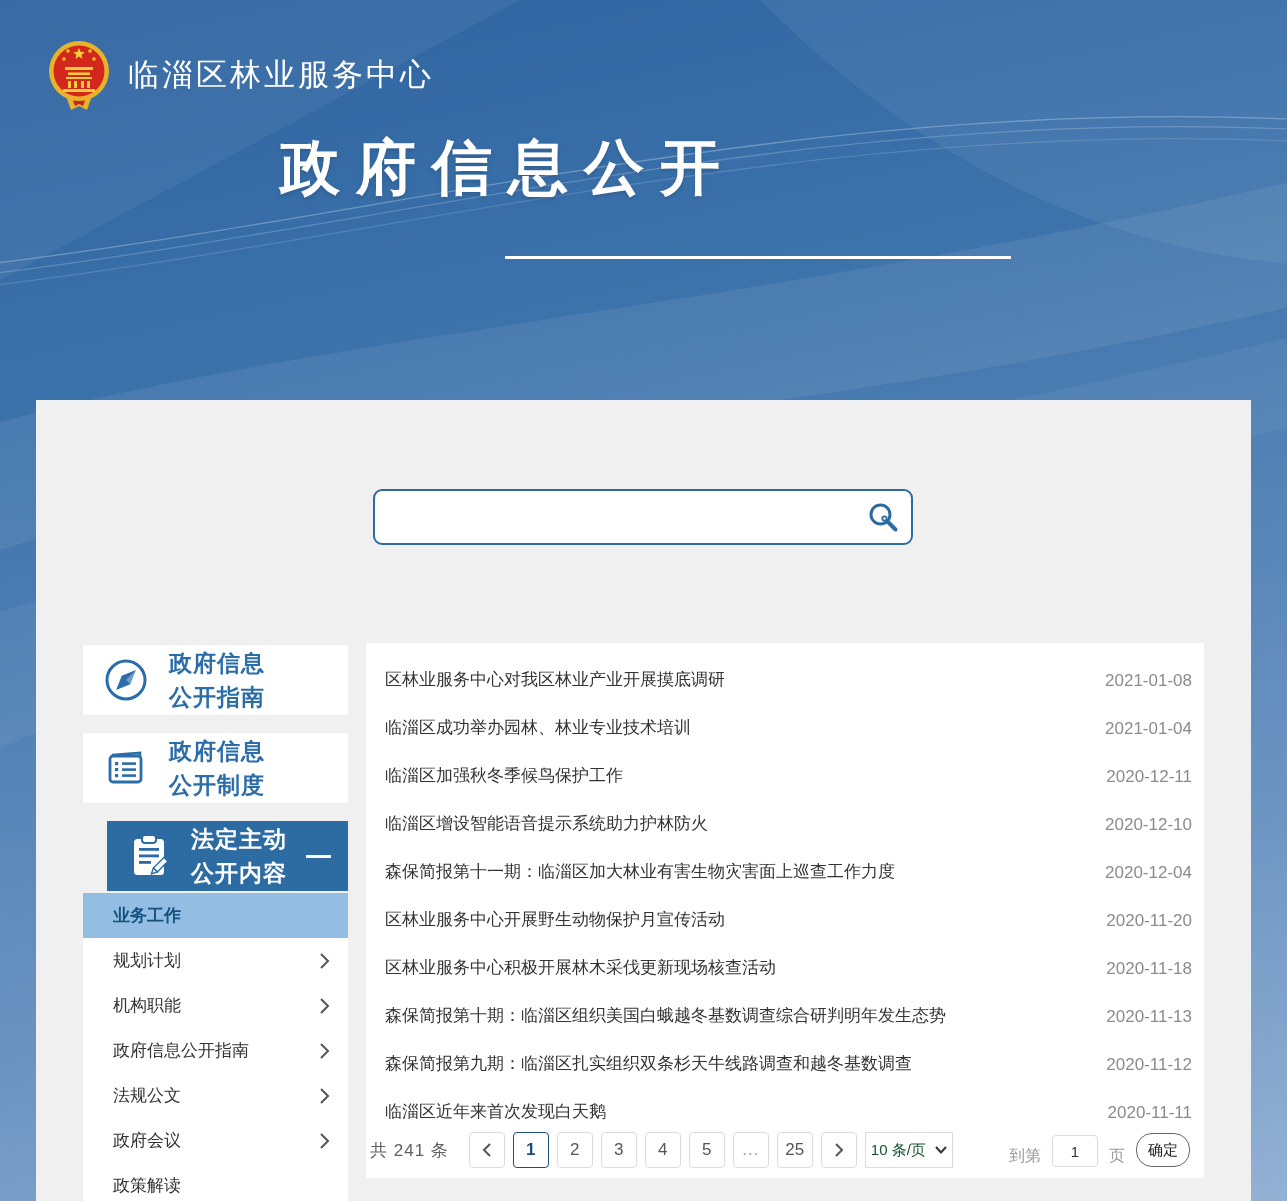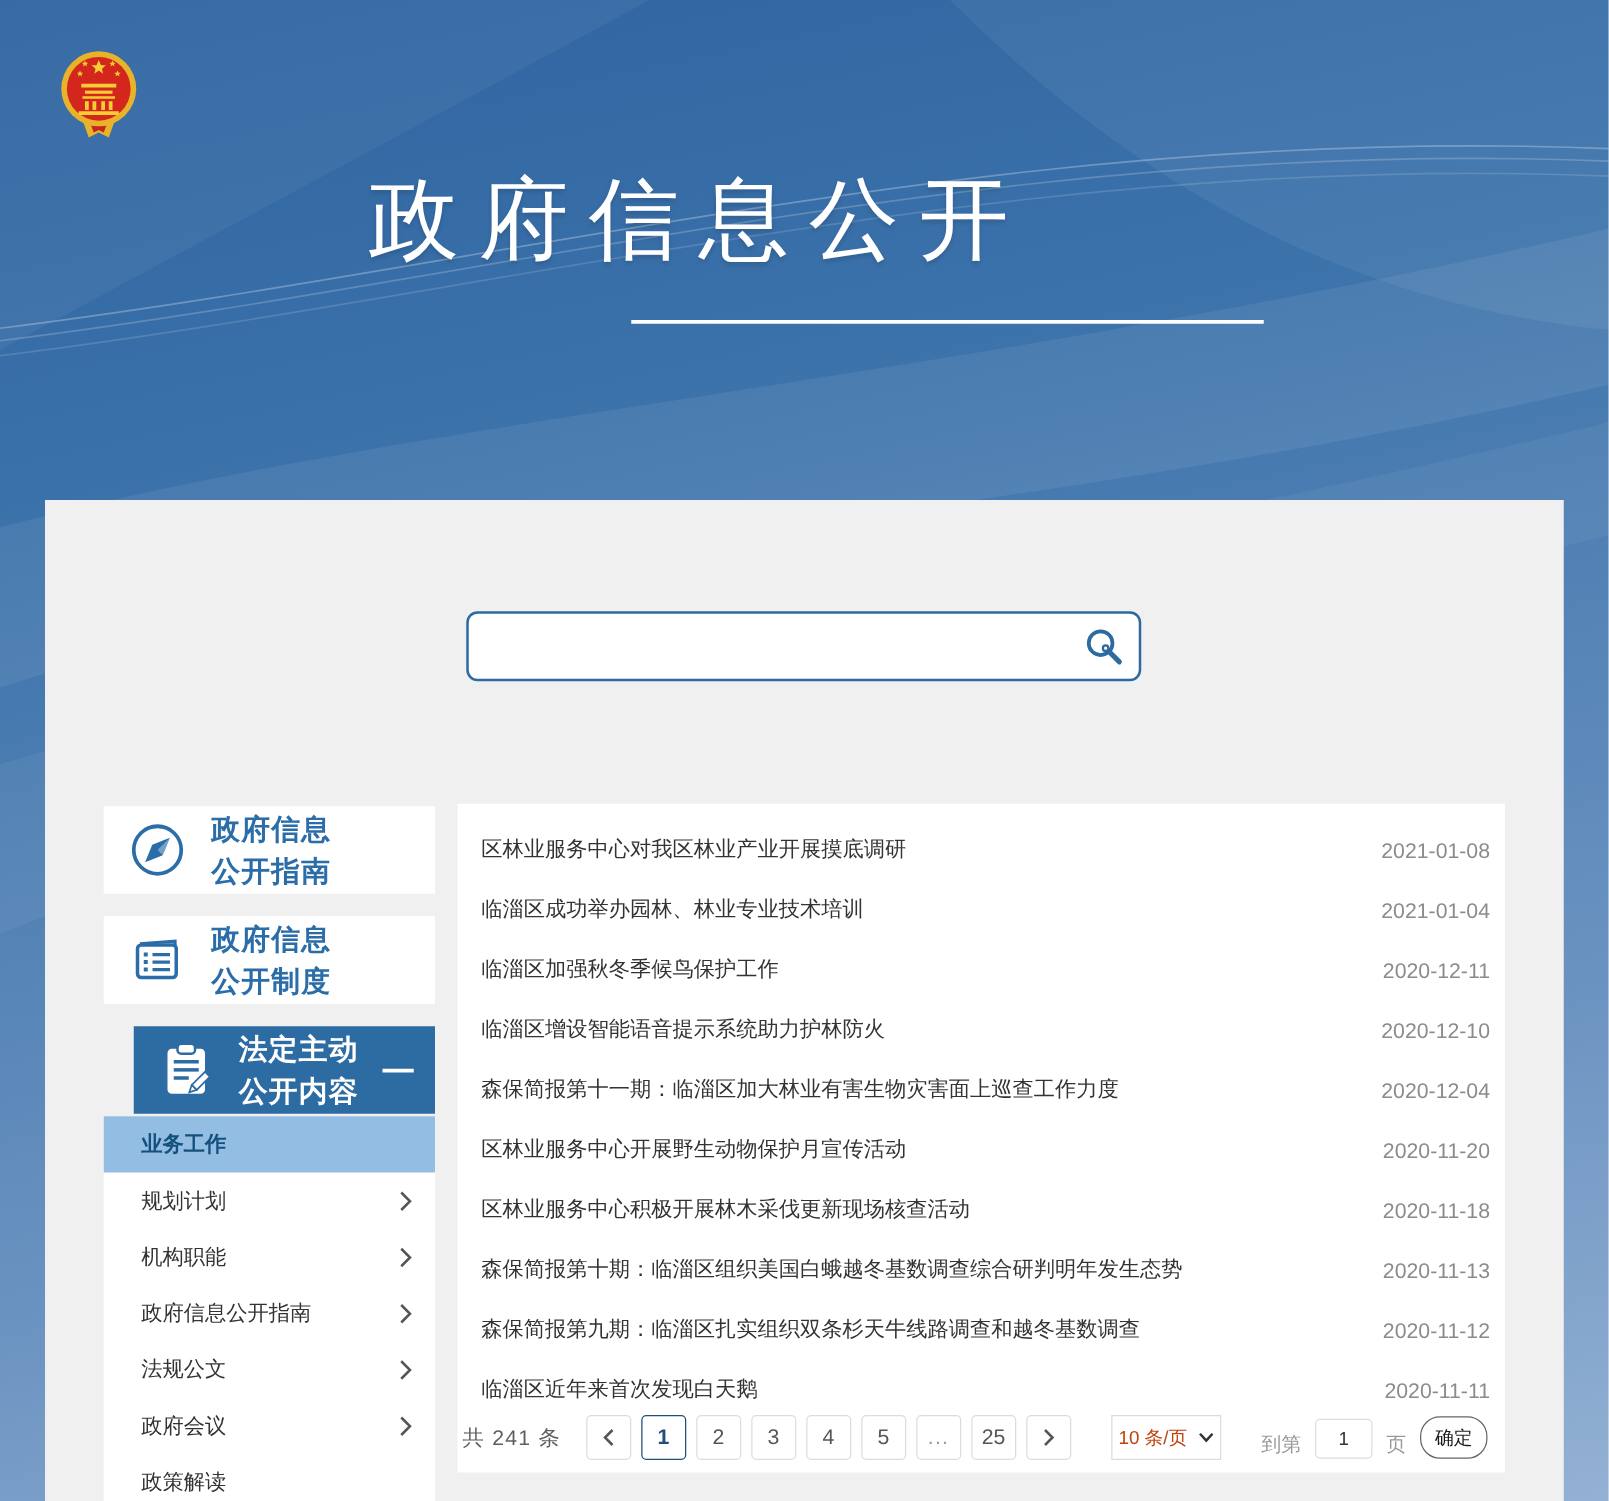--- a/index.html
+++ b/index.html
@@ -4,22 +4,22 @@
 <style>
   html,body{margin:0;padding:0;}
   body{width:1287px;height:1201px;overflow:hidden;font-family:"Liberation Sans","DejaVu Sans",sans-serif;}
   .page{position:relative;width:1287px;height:1201px;overflow:hidden;
         background:linear-gradient(168deg,#2e63a0 0%,#3d73ab 30%,#6b93c1 72%,#93b1d3 100%);}
   .swoosh{position:absolute;left:0;top:0;pointer-events:none;}
 
   
   .brand{position:absolute;left:46px;top:38px;display:flex;align-items:center;gap:16px;}
   .site-name{color:#ffffff;font-size:31px;letter-spacing:3px;font-weight:500;}
-  .page-title{position:absolute;left:295px;top:128px;margin:0;color:#ffffff;font-size:72px;
-              font-weight:normal;letter-spacing:16px;text-shadow:0 2px 4px rgba(0,0,0,0.15);}
+  .page-title{position:absolute;left:280px;top:128px;margin:0;color:#ffffff;font-size:60px;
+              font-weight:bold;letter-spacing:16px;text-shadow:0 2px 4px rgba(0,0,0,0.15);}
   .title-underline{position:absolute;left:505px;top:256px;width:506px;height:3px;background:#ffffff;}
 
   
   .panel{position:absolute;left:36px;top:400px;width:1215px;height:801px;background:#f0f0f0;}
 
   
   .search-wrap{position:absolute;left:337px;top:89px;width:540px;height:56px;}
   .search-input{box-sizing:border-box;width:100%;height:100%;background:#ffffff;border:2px solid #2c6aa0;
                 border-radius:9px;padding:0 58px 0 16px;font-size:18px;color:#333;outline:none;}
   .search-icon{position:absolute;right:14px;top:12px;cursor:pointer;}
@@ -47,23 +47,23 @@
   .news-date{font-size:17px;color:#8b8b8b;flex:none;margin-left:20px;}
 
   
   .pager{position:absolute;left:4px;right:14px;bottom:8px;height:40px;display:flex;align-items:center;gap:8px;}
   .total{font-size:17px;color:#5f5f5f;margin-right:12px;letter-spacing:1px;}
   .pg{min-width:36px;height:36px;box-sizing:border-box;border:1px solid #dcdcdc;border-radius:4px;
       background:#ffffff;color:#555555;font-size:17px;display:flex;align-items:center;justify-content:center;
       cursor:pointer;font-family:inherit;padding:0 4px;}
   .pg.active{border-color:#1f4e79;color:#1f4e79;font-weight:bold;}
   .pg.ellipsis{color:#9a9a9a;letter-spacing:1px;}
-  .size-select{margin-left:24px;width:88px;height:36px;box-sizing:border-box;border:1px solid #dcdcdc;
+  .size-select{width:88px;height:36px;box-sizing:border-box;border:1px solid #dcdcdc;
                border-radius:0;background:#fff;display:flex;align-items:center;justify-content:center;
-               gap:9px;font-size:15px;color:#c2410c;cursor:pointer;}
+               gap:9px;font-size:15px;color:#14532d;cursor:pointer;}
   .jump{margin-left:auto;display:flex;align-items:flex-end;gap:11px;color:#9a9a9a;font-size:16px;}
   .jump-input{width:46px;height:32px;box-sizing:border-box;border:1px solid #dcdcdc;border-radius:4px;
               text-align:center;font-size:15px;color:#333;outline:none;}
   .confirm-btn{width:54px;height:34px;box-sizing:border-box;border:1px solid #666666;border-radius:16px;
                background:#ffffff;font-size:15px;color:#1a1a1a;cursor:pointer;font-family:inherit;}
 </style>
 </head>
 <body>
 
 <div class="page">
@@ -96,20 +96,21 @@
         <rect x="19" y="29" width="28" height="3"></rect>
         <rect x="22" y="34.5" width="22" height="2.5"></rect>
         <rect x="20" y="39" width="26" height="2"></rect>
         <rect x="22" y="43" width="3" height="7"></rect>
         <rect x="28" y="43" width="3" height="7"></rect>
         <rect x="35" y="43" width="3" height="7"></rect>
         <rect x="41" y="43" width="3" height="7"></rect>
         <rect x="17" y="51" width="32" height="3"></rect>
       </g>
     </svg>
+    <span class="site-name">临淄区林业服务中心</span>
   </div>
 
   <h1 class="page-title">政府信息公开</h1>
   <div class="title-underline"></div>
 
   <main class="panel">
 
     <div class="search-wrap">
       <input class="search-input" type="text" value="" style="">
       <svg class="search-icon" width="32" height="32" viewBox="0 0 32 32">

